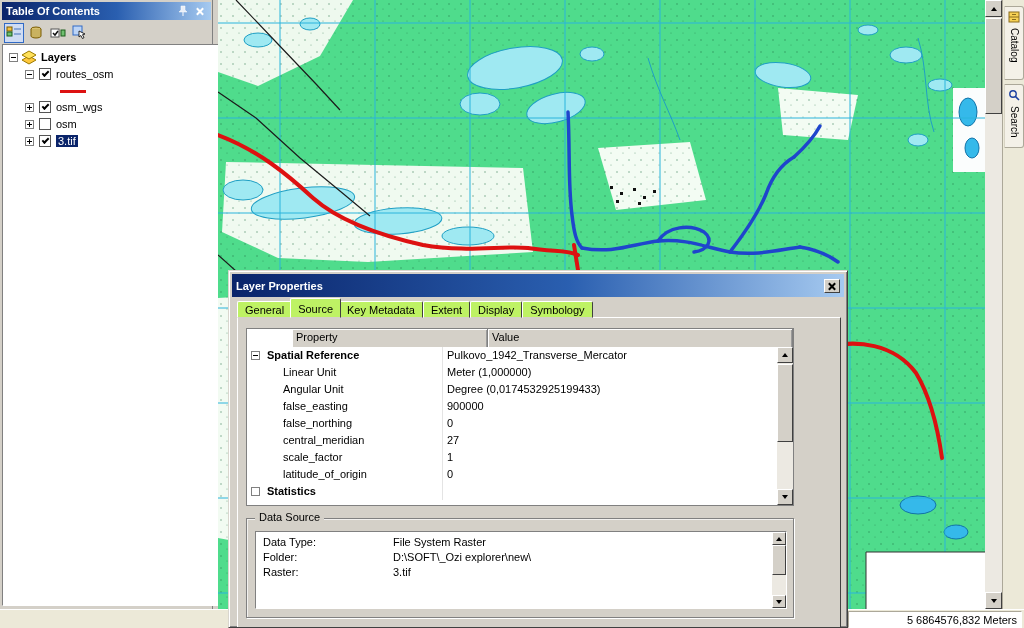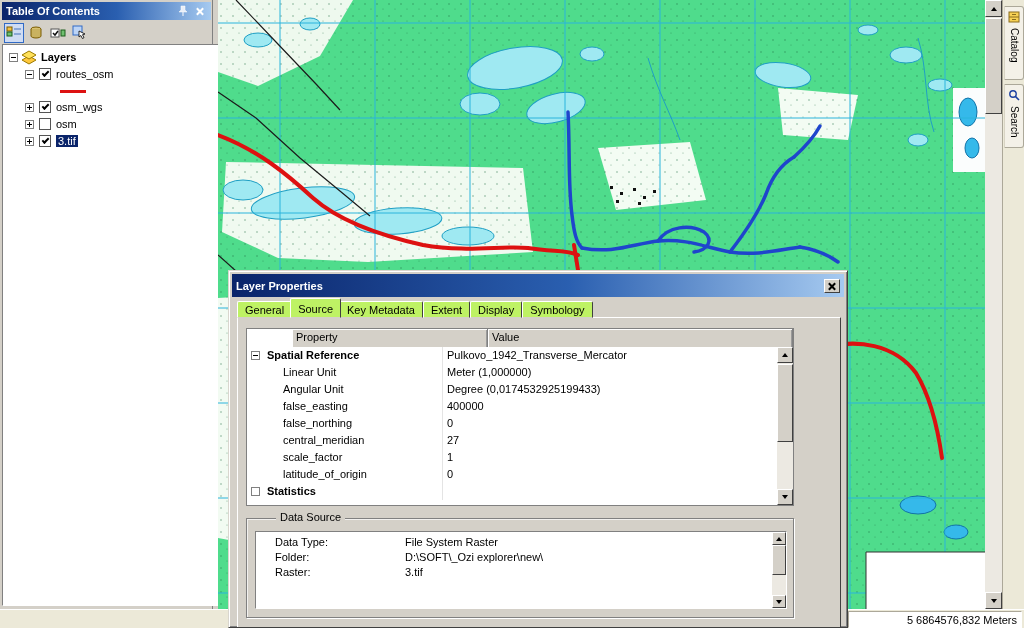--- a/index.html
+++ b/index.html
@@ -78,25 +78,25 @@
   #grid-body { position:absolute; left:0; top:0; right:16px; bottom:0; overflow:hidden; background:#fff; }
   .grid-row { display:flex; height:17px; }
   .gc-prop { width:196px; border-right:1px solid #e4e4e4; padding:2px 4px 0 36px; position:relative; white-space:nowrap; overflow:hidden; }
   .grid-row.group .gc-prop { font-weight:bold; padding-left:20px; }
   .gc-val { flex:1; padding:2px 4px 0; white-space:nowrap; overflow:hidden; }
   .grid-row .expander { left:4px; top:4px; }
   #grid-scroll { position:absolute; right:0; top:0; width:16px; bottom:0; }
   #grid-scroll .sb-btn { width:16px; height:16px; position:absolute; }
   
   #ds-group { position:absolute; left:8px; top:200px; width:548px; height:100px; border:1px solid #808080; box-shadow:1px 1px 0 #fff, inset 1px 1px 0 rgba(255,255,255,.7); }
-  #ds-label { position:absolute; top:-8px; left:8px; background:#d4d0c8; padding:0 4px;margin-left:21px; }
+  #ds-label { position:absolute; top:-8px; left:8px; background:#d4d0c8; padding:0 4px; }
   #ds-inner { position:absolute; left:8px; top:12px; width:532px; height:78px; background:#fff; border:1px solid; border-color:#808080 #ffffff #ffffff #808080; overflow:hidden; }
   #ds-text { position:absolute; left:0; top:4px; right:15px; bottom:0; }
   .ds-row { display:flex; height:15px; padding-left:7px; white-space:nowrap; }
-  .ds-lab { width:130px;margin-left:12px; } .ds-val { flex:1; }
+  .ds-lab { width:130px; } .ds-val { flex:1; }
   #ds-scroll { position:absolute; right:0; top:0; width:14px; height:100%; }
   #ds-scroll .sb-btn { width:14px; height:13px; position:absolute; }
 </style>
 </head>
 <body>
 
 <div id="app">
 
   <div id="toc" class="abs">
     <div id="toc-titlebar" class="titlebar">
@@ -365,21 +365,21 @@
               <div class="grid-row">
                 <div class="gc-prop"><span>Linear Unit</span></div>
                 <div class="gc-val"><span>Meter (1,000000)</span></div>
               </div>
               <div class="grid-row">
                 <div class="gc-prop"><span>Angular Unit</span></div>
                 <div class="gc-val"><span>Degree (0,0174532925199433)</span></div>
               </div>
               <div class="grid-row">
                 <div class="gc-prop"><span>false_easting</span></div>
-                <div class="gc-val"><span>400000</span></div>
+                <div class="gc-val"><span>900000</span></div>
               </div>
               <div class="grid-row">
                 <div class="gc-prop"><span>false_northing</span></div>
                 <div class="gc-val"><span>0</span></div>
               </div>
               <div class="grid-row">
                 <div class="gc-prop"><span>central_meridian</span></div>
                 <div class="gc-val"><span>27</span></div>
               </div>
               <div class="grid-row">

